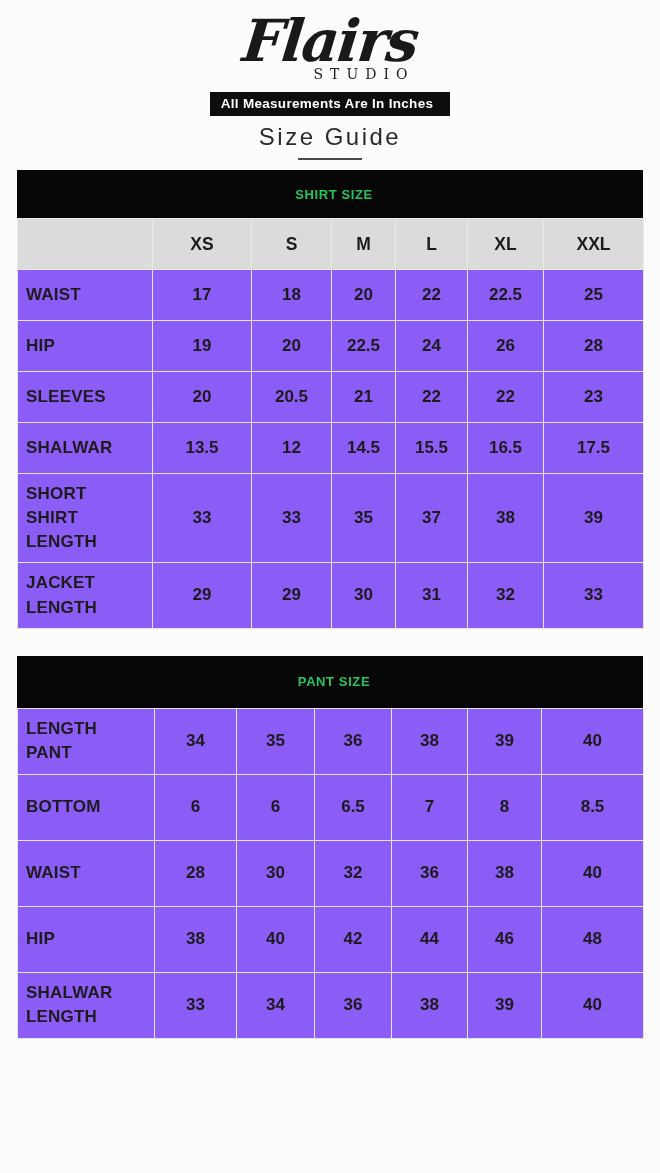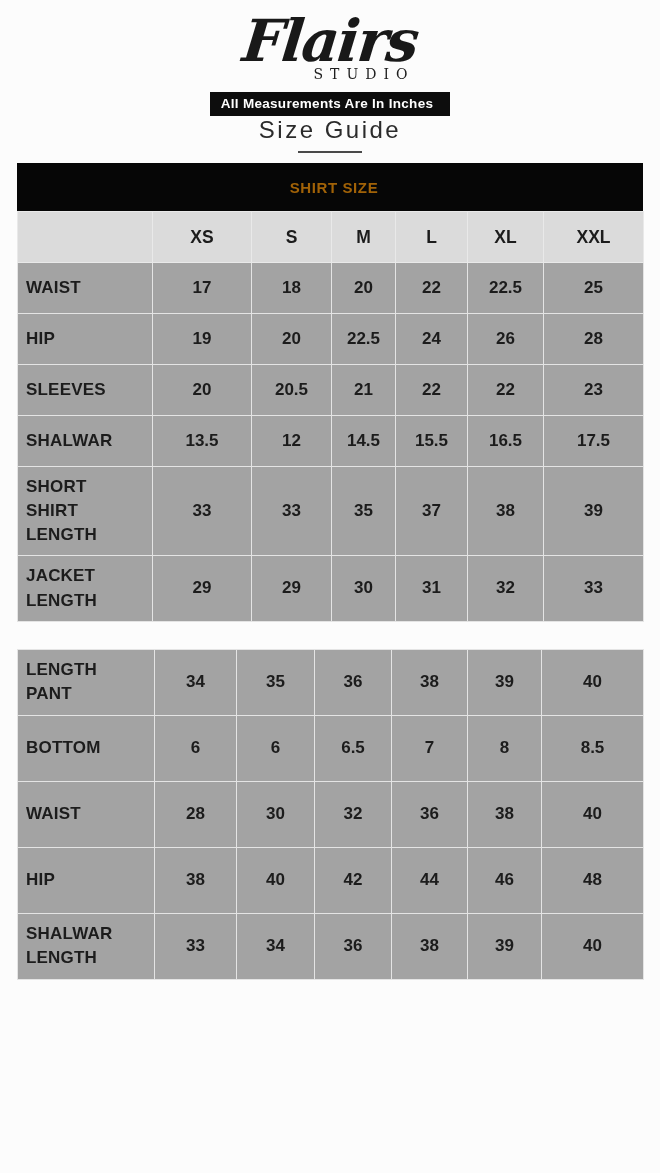--- a/index.html
+++ b/index.html
@@ -43,46 +43,47 @@
     font-size: 13.5px;
     font-weight: bold;
     letter-spacing: 0.3px;
     padding: 4px 17px 5px 11px;
   }
   .size-guide-title {
     text-align: center;
     font-size: 24px;
     letter-spacing: 2.5px;
     color: #2b2b2b;
+    margin-top: 7px;
   }
   .title-underline {
     width: 64px; height: 2px;
     background: #4a4a4a;
     margin: 7px auto 0 auto;
   }
 
   
   .table-block { width: 626px; margin: 10px auto 0 auto; }
   .table-block.pant { margin-top: 27px; }
   .table-title {
     background: #060606;
-    color: #a16207;
+    color: #22c55e;
     height: 48px;
     display: flex; align-items: center; justify-content: center;
-    font-size: 15px;
+    font-size: 13px;
     font-weight: bold;
     letter-spacing: 0.6px;
     padding-left: 8px;
   }
   .pant .table-title { height: 52px; }
   table {
     width: 626px;
     border-collapse: collapse;
     table-layout: fixed;
-    background: #a3a3a3;
+    background: #8b5cf6;
   }
   td, th {
     border: 1px solid #e4e4e4;
     font-size: 17px;
     font-weight: bold;
     text-align: center;
     vertical-align: middle;
     padding: 8px 2px;
     height: 51px;
     line-height: 1.42;
@@ -197,20 +198,21 @@
           <td>30</td>
           <td>31</td>
           <td>32</td>
           <td>33</td>
         </tr>
       </tbody>
     </table>
   </div>
 
   <div class="table-block pant">
+    <div class="table-title">PANT SIZE</div>
     <table>
       <colgroup>
         <col style="width:137px">
           <col style="width:82px">
           <col style="width:78px">
         <col style="width:77px">
           <col style="width:76px">
           <col style="width:74px">
           <col style="width:102px">
       </colgroup>

